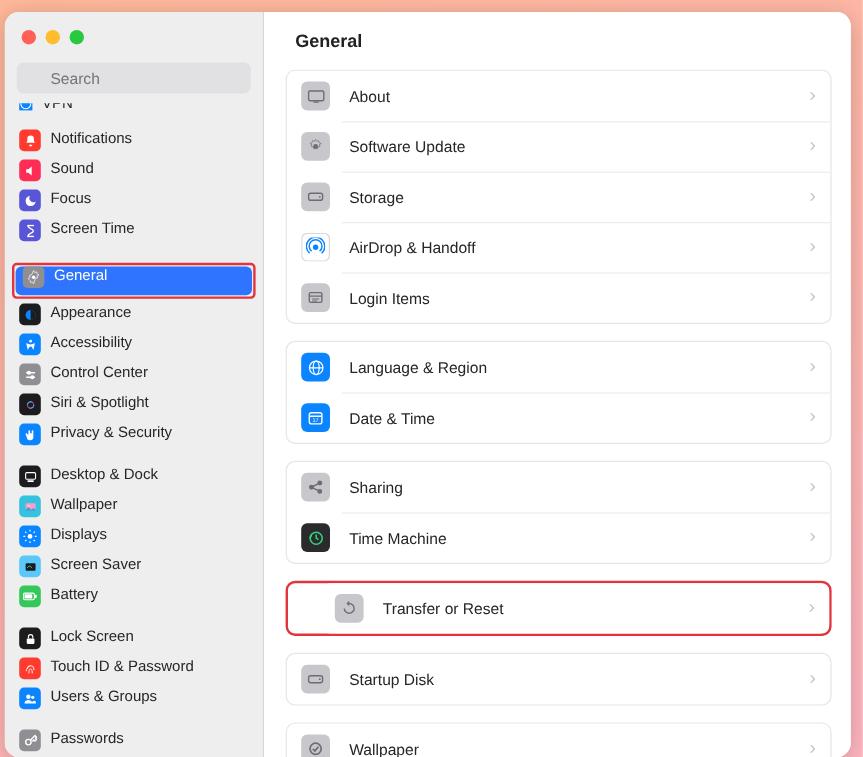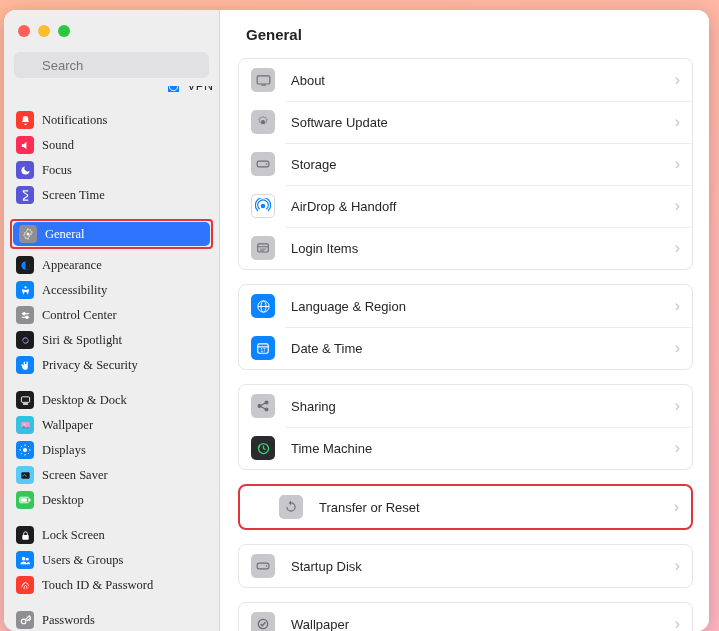--- a/index.html
+++ b/index.html
@@ -22,23 +22,23 @@
   .search {
     width: 100%; height: 26px; border-radius: 6px; background:#e1e0e2;
     border: none; padding-left: 28px; font-size: 13px; color:#888;
     background-image: none;
     position: relative;
   }
   .search-wrap { position: relative; }
   .sg { position:absolute; left:18px; top:4px; font-size:14px; color:#8a898b; pointer-events:none;}
   .list { flex:1; overflow:hidden; padding: 0 6px; }
   .item {
-    display:flex; align-items:center; height:24px; padding: 0 6px;
+    display:flex; height:24px; padding: 0 6px;
     border-radius:5px; font-size:12.5px; color:#262626; gap:8px;
-    cursor:default; margin-bottom:1px;font-family:Liberation Serif, serif;
+    cursor:default; margin-bottom:1px;
   }
   .item .ic {
     width:18px; height:18px; border-radius:4px; display:flex;
     align-items:center; justify-content:center; font-size:11px; color:#fff;
     flex-shrink:0;
   }
   .item.selected { background:#2e74ff; color:#fff; }
   .sep { height:10px; }
   .highlight-box {
     border:2px solid #e3343c; border-radius:4px; padding:1px; margin:1px 0 4px 0;
@@ -89,21 +89,21 @@
         <svg width="14" height="14" viewBox="0 0 24 24" fill="none" stroke="#8a898b" stroke-width="2.4">
             <circle cx="10.5" cy="10.5" r="6"></circle>
             <line x1="20" y1="20" x2="15" y2="15"></line>
           </svg>
       </span>
       <input class="search" placeholder="Search" style="">
     </div>
 
     <div class="list" id="sidebar-list">
 
-    <div class="cut" style="margin-top: -12px; justify-content: flex-end;">
+    <div class="cut" style="margin-top: -12px;">
           <span class="ic" style="background:#0a84ff">
             <svg width="11" height="11" viewBox="0 0 24 24" fill="#fff">
               <circle cx="12" cy="12" r="9" fill="none" stroke="#fff" stroke-width="2"></circle>
             </svg>
           </span>
           <span>VPN</span>
         </div>
         <div class="sep"></div>
         <div class="item">
           <span class="ic" style="background: rgb(255, 59, 48);">
@@ -244,49 +244,49 @@
           <span>Screen Saver</span>
         </div>
         <div class="item">
           <span class="ic" style="background: rgb(52, 199, 89);">
             <svg width="12" height="10" viewBox="0 0 26 16" fill="#fff">
               <rect x="1" y="2" width="20" height="12" rx="3" fill="none" stroke="#fff" stroke-width="2"></rect>
               <rect x="22" y="5" width="3" height="6" rx="1"></rect>
               <rect x="3" y="4" width="14" height="8" rx="1"></rect>
             </svg>
           </span>
-          <span>Desktop</span>
+          <span>Battery</span>
         </div>
         <div class="sep"></div>
         <div class="item">
           <span class="ic" style="background: rgb(28, 28, 30);">
             <svg width="11" height="11" viewBox="0 0 24 24" fill="#fff">
               <rect x="5" y="11" width="14" height="10" rx="2"></rect>
               <path d="M8 11V8a4 4 0 018 0v3" fill="none" stroke="#fff" stroke-width="2"></path>
             </svg>
           </span>
           <span>Lock Screen</span>
+        </div>
+        <div class="item">
+          <span class="ic" style="background: rgb(255, 59, 48);">
+            <svg width="11" height="11" viewBox="0 0 24 24" fill="none" stroke="#fff" stroke-width="1.6">
+              <path d="M6 12a6 6 0 0112 0v2M9 20c0-3 0-8 3-8s3 5 3 8M4 16c1-7 6-10 8-10"></path>
+            </svg>
+          </span>
+          <span>Touch ID &amp; Password</span>
         </div>
         <div class="item">
           <span class="ic" style="background: rgb(10, 132, 255);">
             <svg width="12" height="11" viewBox="0 0 24 24" fill="#fff">
               <circle cx="9" cy="8" r="4"></circle>
               <circle cx="17" cy="9" r="3"></circle>
               <path d="M2 20c0-4 4-6 7-6s7 2 7 6M15 20c0-3 3-5 5-5s3 2 3 5"></path>
             </svg>
           </span>
           <span>Users &amp; Groups</span>
-        </div>
-        <div class="item">
-          <span class="ic" style="background: rgb(255, 59, 48);">
-            <svg width="11" height="11" viewBox="0 0 24 24" fill="none" stroke="#fff" stroke-width="1.6">
-              <path d="M6 12a6 6 0 0112 0v2M9 20c0-3 0-8 3-8s3 5 3 8M4 16c1-7 6-10 8-10"></path>
-            </svg>
-          </span>
-          <span>Touch ID &amp; Password</span>
         </div>
         <div class="sep"></div>
         <div class="item">
           <span class="ic" style="background: rgb(142, 142, 147);">
             <svg width="11" height="11" viewBox="0 0 24 24" fill="#fff">
               <circle cx="8" cy="14" r="5" fill="none" stroke="#fff" stroke-width="2.5"></circle>
               <path d="M12 10l8-8 3 3-2 2 2 2-3 3-2-2-3 3" stroke="#fff" stroke-width="2.5" fill="none"></path>
             </svg>
           </span>
           <span>Passwords</span>

